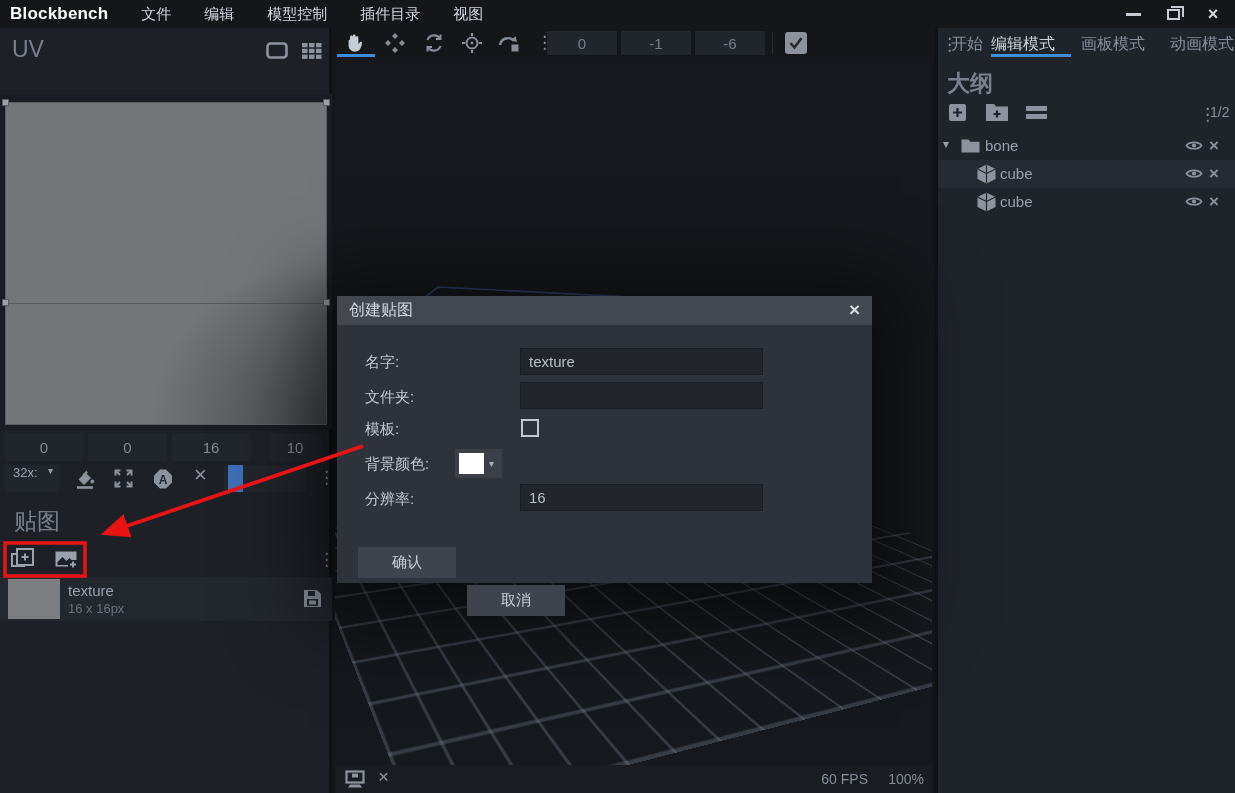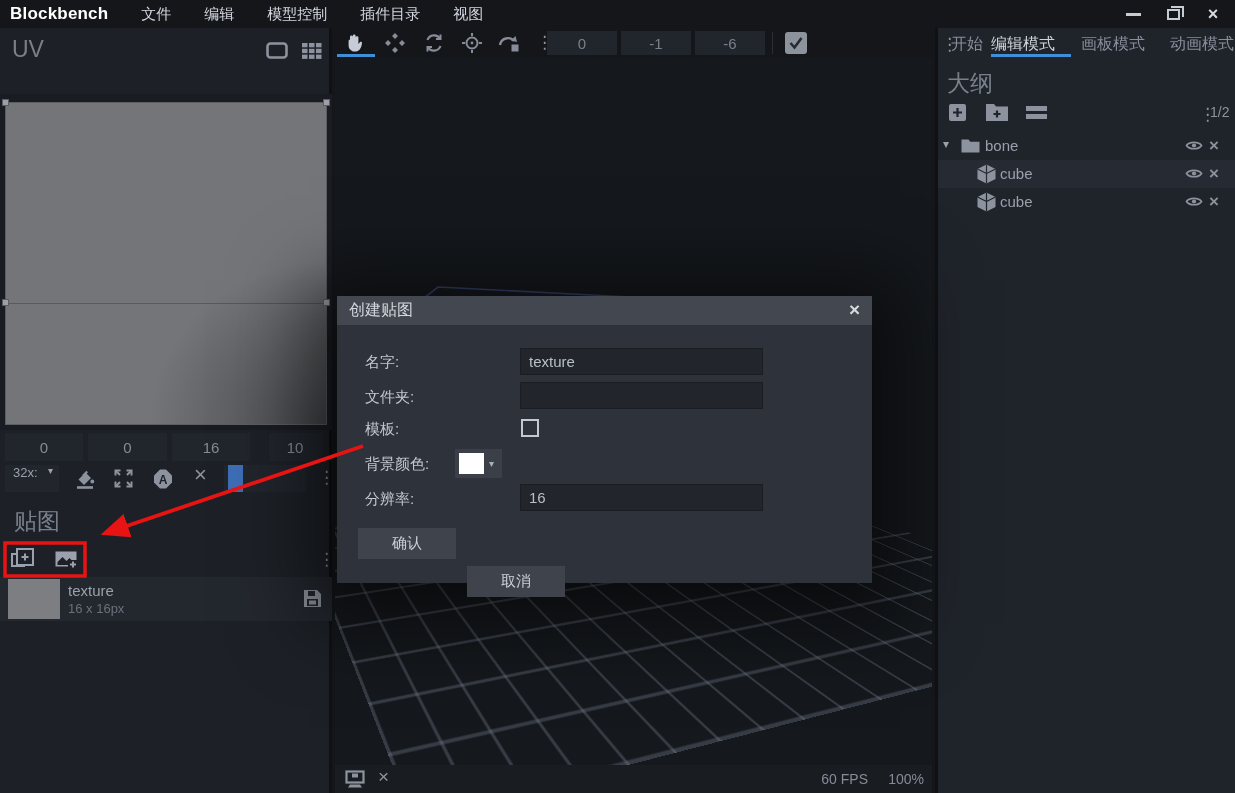--- a/index.html
+++ b/index.html
@@ -90,21 +90,21 @@
   .dlg-label { position:absolute; left:28px; font-size:15px; color:#c3c8d1; }
   .dlg-input { position:absolute; left:183px; width:243px; height:27px; background:#22262c;
     border:1px solid #1a1d22; color:#b9bfc8; font-size:15px; padding:0 8px;
     font-family:"Liberation Sans","DejaVu Sans",sans-serif; outline:none; }
   .dlg-checkbox { position:absolute; left:184px; top:123px; width:18px; height:18px;
     border:2px solid #c3c8d1; background:transparent; }
   .color-widget { position:absolute; left:118px; top:153px; width:47px; height:29px; background:#3b4048;
     display:flex; align-items:center; padding-left:4px; }
   .color-swatch { width:25px; height:21px; }
   .color-caret { color:#aab0b9; font-size:10px; margin-left:5px; }
-  .dlg-btn { position:absolute; top:232px; width:98px; height:31px; background:#3f444c; color:#ccd1d8;
+  .dlg-btn { position:absolute; top:251px; width:98px; height:31px; background:#3f444c; color:#ccd1d8;
     font-size:15px; display:flex; align-items:center; justify-content:center; }
 
   
   .annotation { left:0; top:0; width:1235px; height:793px; z-index:100; pointer-events:none; }
 
   .icon-svg { display:block; }
   svg { overflow:visible; }
 </style>
 </head>
 <body>
@@ -305,21 +305,21 @@
   </div>
 
   <div class="right-panel abs">
     <span class="dots abs" style="left:3px;top:8px;">⋮</span>
     <span class="mode-tab" style="left:13px;">开始</span>
     <span class="mode-tab active" style="left:53px;">编辑模式</span>
     <div class="tab-underline" style="background: rgb(62, 142, 216);"></div>
     <span class="mode-tab" style="left:143px;">画板模式</span>
     <span class="mode-tab" style="left:232px;">动画模式</span>
 
-    <span class="panel-title abs" style="left:9px;top:40px;">大纲</span>
+    <span class="panel-title abs" style="left:9px;top:40px;font-weight:bold;">大纲</span>
 
     <span class="abs" style="left:9px;top:74px;color:#8d939e;">
       <svg class="icon-svg" width="21" height="21" viewBox="0 0 21 21">
         <rect x="2" y="2" width="17" height="17" rx="2" fill="currentColor"></rect>
         <path d="M10.5 6v9M6 10.5h9" stroke="#1f232a" stroke-width="2.2" fill="none"></path>
       </svg>
     </span>
     <span class="abs" style="left:47px;top:75px;color:#8d939e;">
       <svg class="icon-svg" width="24" height="19" viewBox="0 0 24 19">
         <path d="M1 1h8l2 2.5h12V18H1z" fill="currentColor"></path>

